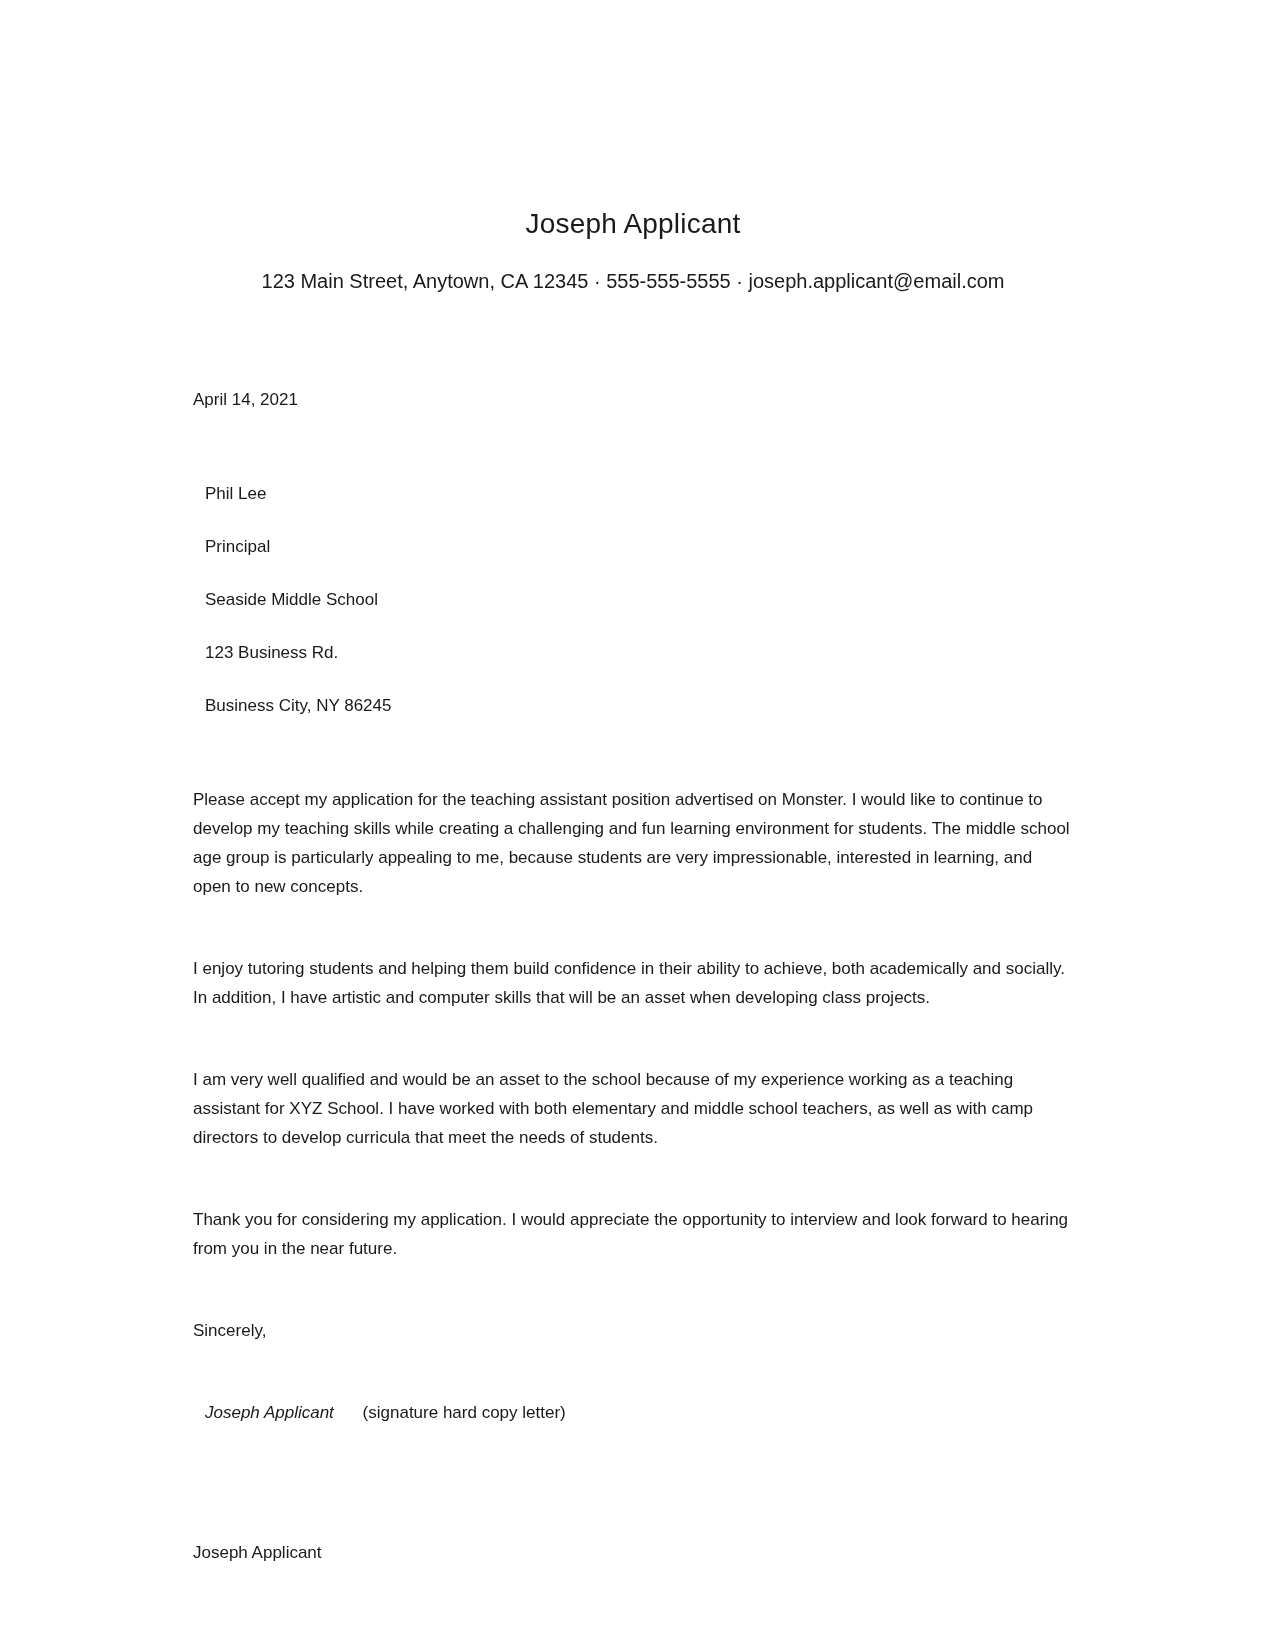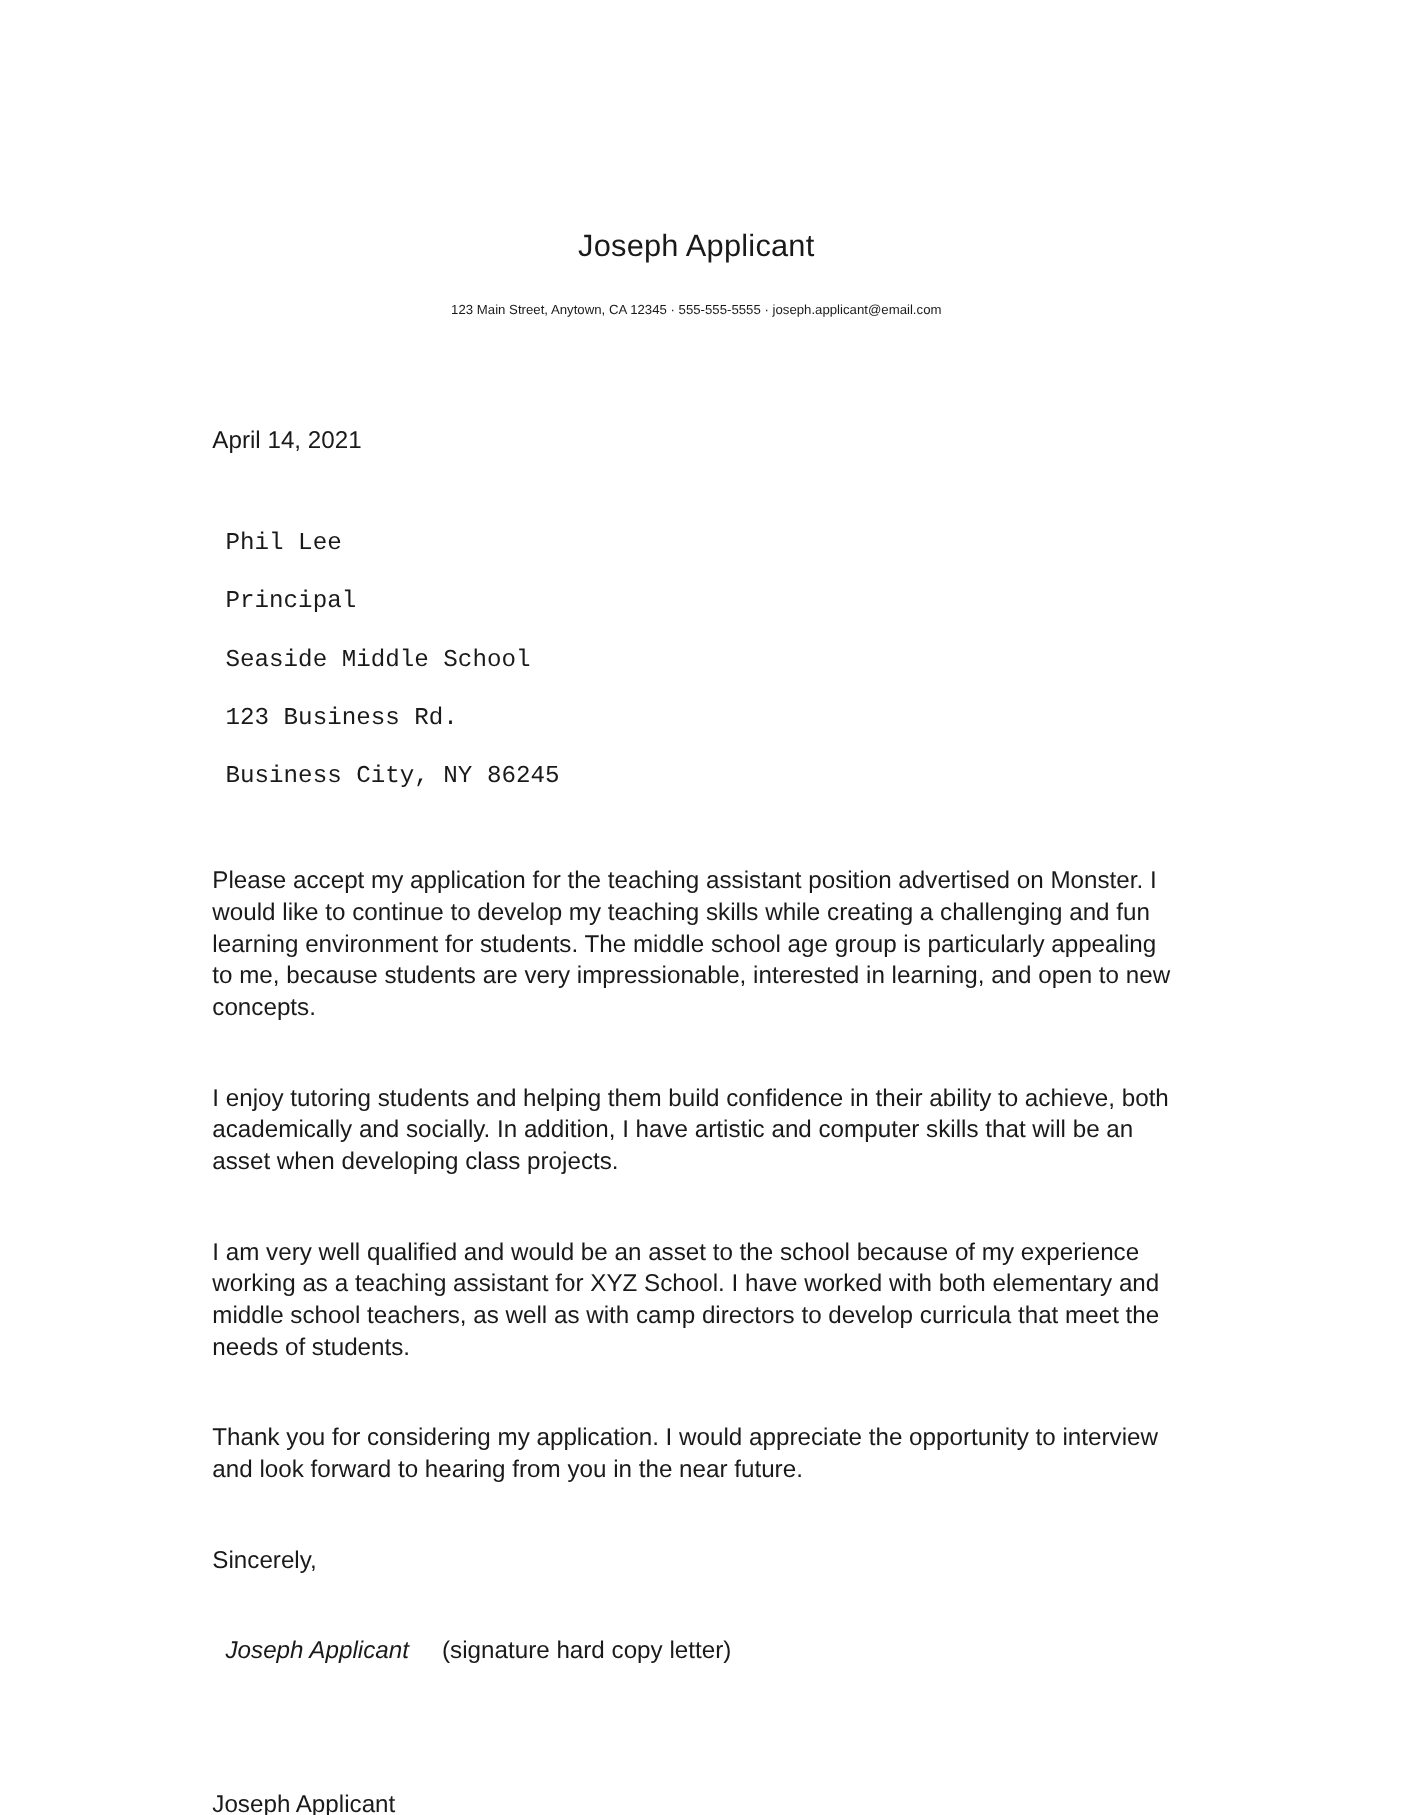--- a/index.html
+++ b/index.html
@@ -25,35 +25,34 @@
     text-align: center;
     margin-bottom: 56px;
   }
   .sender-name {
     font-size: 28px;
     font-weight: 400;
     line-height: 36px;
     letter-spacing: 0.2px;
   }
   .sender-contact {
-    font-size: 12px;
+    font-size: 20px;
     line-height: 24px;
     margin-top: 3px;
     text-align: center;
   }
   .body-text {
-    font-size: 22px;
+    font-size: 17px;
     line-height: 29px;
   }
   .date-line {
     margin-bottom: 29px;
   }
   .recipient-block {
     margin-bottom: 29px;
-    font-family: Liberation Mono, monospace;
   }
   .salutation {
     margin-bottom: 29px;
   }
   .paragraph {
     margin-bottom: 29px;
   }
   .closing {
     margin-bottom: 29px;
     margin-top: 24px;

